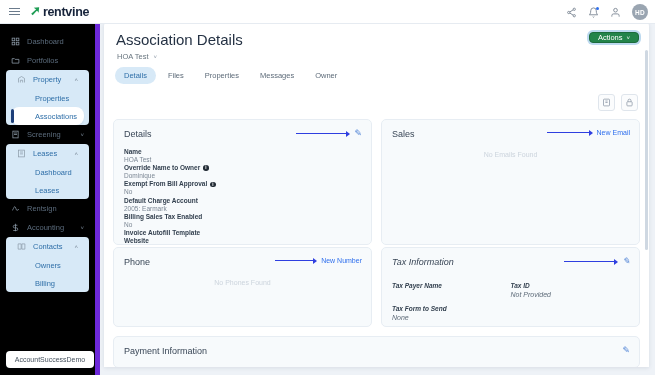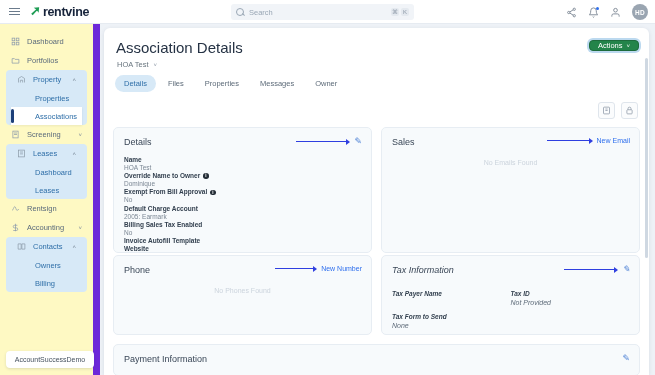--- a/index.html
+++ b/index.html
@@ -49,54 +49,54 @@
   .bell-dot { position: absolute; top: 0px; right: 0px; width: 3.5px; height: 3.5px; border-radius: 50%; background: #2f6fed; }
   .avatar {
     width: 16px; height: 16px; border-radius: 50%; background: #9aa5b1; color: #fff;
     font-size: 6.5px; font-weight: 700; display: flex; align-items: center; justify-content: center;
     letter-spacing: 0.2px;
   }
 
   
   .sidebar {
     position: absolute; top: 24px; left: 0; width: 100px; height: 351px;
-    background: #fef9c3; border-right: 7px solid #6d28d9; z-index: 4;
+    background: #000000; border-right: 5px solid #6d28d9; z-index: 4;
   }
   .nav { padding-top: 8px; }
   .nav-item {
     display: flex; align-items: center; height: 19px; padding-left: 11px;
     font-size: 7.5px; color: #5b6b7c; cursor: pointer; position: relative;
   }
   .nav-item .nico { width: 9px; height: 9px; margin-right: 7px; flex: 0 0 auto; color:#8f9dab; display:flex; align-items:center; justify-content:center;}
   .nav-item .nico svg { width: 9px; height: 9px; }
   .nav-item .chev { position: absolute; right: 11px; font-size: 6px; color: #7b8a99; }
   .nav-group { background: #d7e9f7; border-radius: 4px; margin: 0 6px; }
   .nav-group .nav-item { color: #2f6fa8; }
   .nav-sub {
     display: flex; align-items: center; height: 18px; padding-left: 29px;
     font-size: 7.5px; color: #2f6fa8; cursor: pointer; position: relative;
   }
   .nav-sub.active {
-    background: #ffffff; border-radius: 0; margin: 0 5px 0 5px; padding-left: 24px;
+    background: #ffffff; border-radius: 8px; margin: 0 5px 0 5px; padding-left: 24px;
     box-shadow: 0 1px 2px rgba(20,40,70,.08);
   }
   .nav-sub.active::before {
     content: ""; position: absolute; left: 0px; top: 2px; bottom: 2px; width: 2.5px;
     background: #1d3f79; border-radius: 2px;
   }
   .account-chip {
     position: absolute; left: 6px; bottom: 7px; width: 88px; height: 17px;
     background: #ffffff; border-radius: 4px; box-shadow: 0 1px 3px rgba(20,40,70,.14);
     display: flex; align-items: center; justify-content: center;
     font-size: 7px; color: #46525f;
   }
 
   
   .main {
-    position: absolute; left: 104px; top: 28px; width: 545px; height: 347px;
+    position: absolute; left: 104px; top: 20px; width: 545px; height: 347px;
     background: #ffffff; border-radius: 6px 6px 0 0;
     box-shadow: 0 1px 4px rgba(20,40,70,.10);
     overflow: hidden;
   }
   .page-title { font-size: 15px; color: #253244; margin: 11px 0 0 12px; font-weight: 400;}
   .breadcrumb { display: flex; align-items: center; gap: 5px; margin: 4px 0 0 13px; font-size: 7.5px; color: #6a7embed; }
   .breadcrumb { color: #68757f; }
   .bc-chev { font-size: 6px; color: #8995a3; }
 
   .tabs { display: flex; align-items: center; gap: 3px; margin: 6px 0 0 11px; }
@@ -183,28 +183,20 @@
   <div class="hamburger">
       <i></i>
       <i></i>
       <i></i>
     </div>
   <div class="brand">
     <span class="brand-mark">➚</span>
     <span class="brand-text">rentvine</span>
   </div>
 
-  <div class="search-wrap">
-    <span class="search-ico"></span>
-    <input class="search-input" value="" placeholder="Search" style="">
-    <span class="kbd-group">
-      <span class="kbd">⌘</span>
-      <span class="kbd">K</span>
-    </span>
-  </div>
 
   <div class="top-right">
     <span class="ticon">
       <svg viewBox="0 0 24 24" fill="none" stroke="currentColor" stroke-width="2">
         <circle cx="18" cy="5" r="2.5"></circle>
           <circle cx="6" cy="12" r="2.5"></circle>
           <circle cx="18" cy="19" r="2.5"></circle>
         <line x1="8.2" y1="10.8" x2="15.8" y2="6.2"></line>
           <line x1="8.2" y1="13.2" x2="15.8" y2="17.8"></line>
       </svg>

